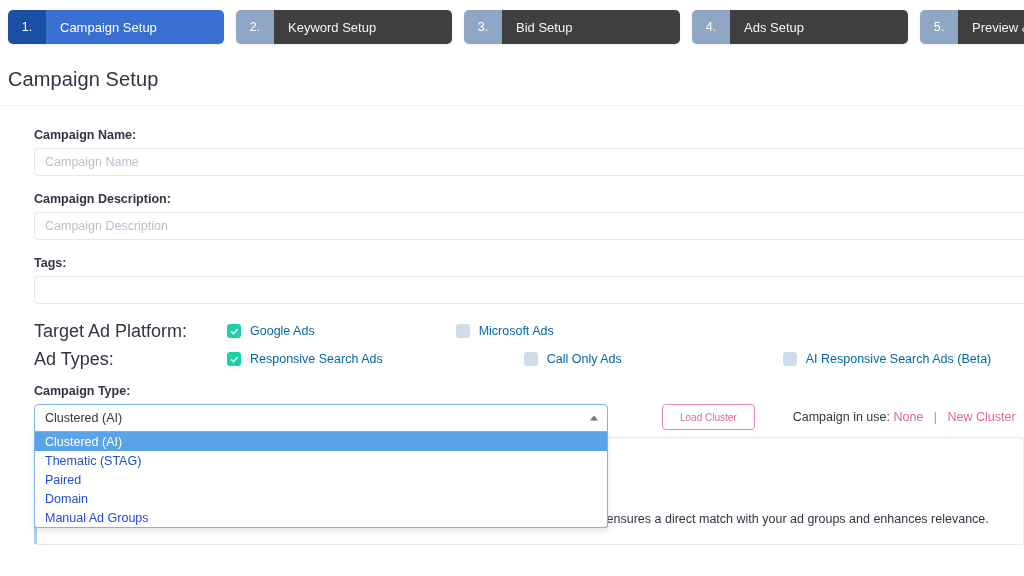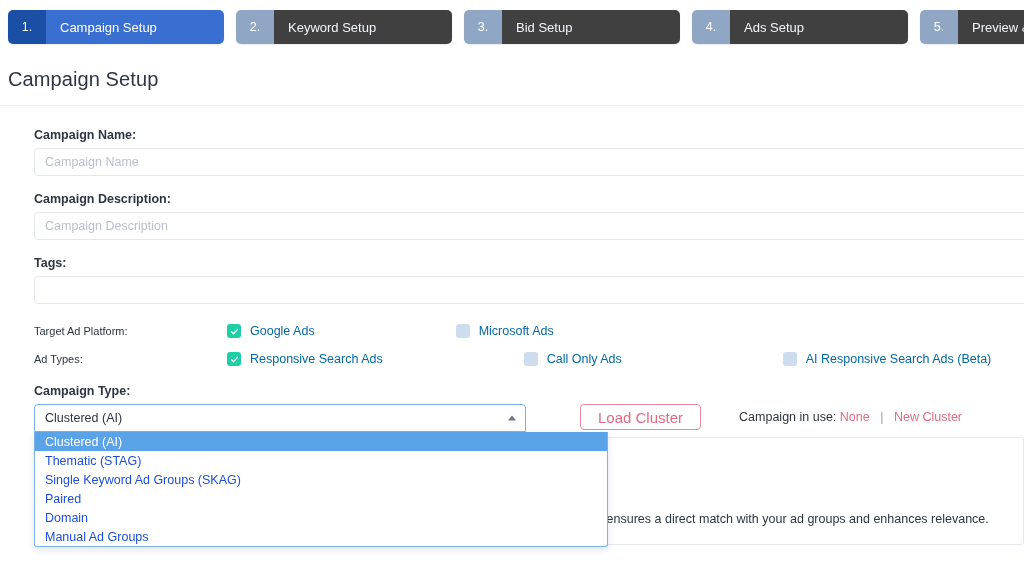--- a/index.html
+++ b/index.html
@@ -98,21 +98,21 @@
 
   
   .cb-row {
     display: flex;
     align-items: center;
     height: 26px;
     margin-bottom: 2px;
   }
   .cb-row .row-label {
     width: 193px;
-    font-size: 11px;
+    font-size: 18px;
     color: #2f3542;
     flex: 0 0 auto;
   }
   .cb-item {
     display: flex;
     align-items: center;
     flex: 0 0 auto;
   }
   .cb-item .cb-text {
     font-size: 12.5px;
@@ -137,21 +137,21 @@
   .col-b { margin-left: 141px; }
   .col-c { margin-left: 161px; }
 
   
   .type-label { margin-top: 12px; }
   .type-row {
     display: flex;
     align-items: flex-start;
     position: relative;
   }
-  .select-wrap { position: relative; width: 492px; flex: 0 0 auto; }
+  .select-wrap { position: relative; width: 574px; flex: 0 0 auto; }
   .select-box {
     height: 28px;
     border: 1px solid #7db3e8;
     border-radius: 4px 4px 0 0;
     background: #fff;
     display: flex;
     align-items: center;
     padding: 0 10px;
     font-size: 12.5px;
     color: #2f3542;
@@ -190,21 +190,21 @@
   .opt.sel { background: #5ba3e8; color: #ffffff; }
 
   .load-btn {
     margin-left: 54px;
     height: 26px;
     padding: 0 17px;
     border: 1px solid #e8899f;
     border-radius: 4px;
     background: #fff;
     color: #e26a85;
-    font-size: 15px;
+    font-size: 10px;
     font-family: "Liberation Sans", sans-serif;
     cursor: pointer;
     white-space: nowrap;
     display: flex;
     align-items: center;
   }
   .cluster-info {
     margin-left: 38px;
     font-size: 12.5px;
     color: #2f3542;
@@ -333,21 +333,20 @@
 
     <div class="select-wrap">
       <div class="select-box">
         <span>Clustered (AI)</span>
         <span class="caret"></span>
       </div>
 
       <div class="dropdown">
         <div class="opt sel">Clustered (AI)</div>
         <div class="opt">Thematic (STAG)</div>
-        <div class="opt">Single Keyword Ad Groups (SKAG)</div>
         <div class="opt">Paired</div>
         <div class="opt">Domain</div>
         <div class="opt">Manual Ad Groups</div>
       </div>
     </div>
 
     <button class="load-btn">Load Cluster</button>
 
     <div class="cluster-info">
       <span>Campaign in use:</span>

